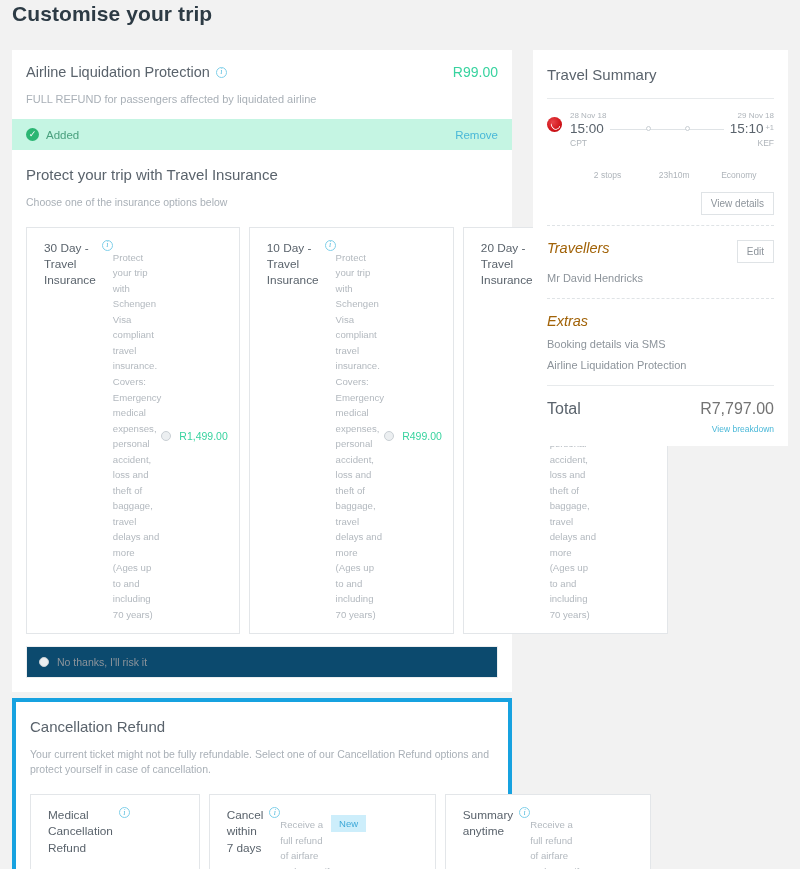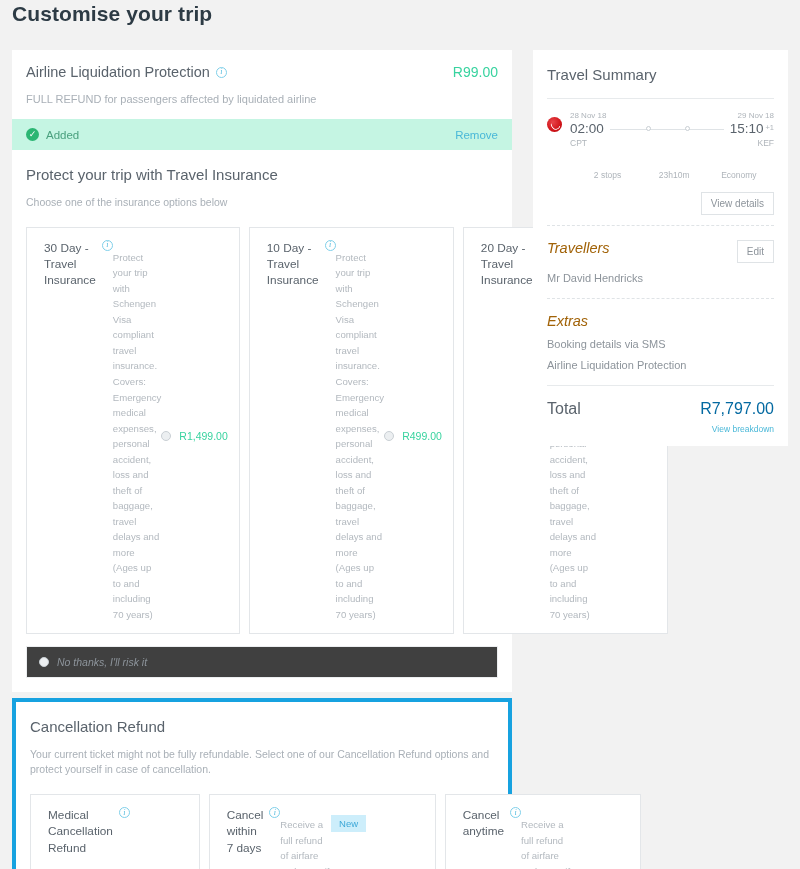--- a/index.html
+++ b/index.html
@@ -78,24 +78,24 @@
 
   .info-icon {
     width: 11px; height: 11px; border-radius: 50%;
     border: 1px solid #7fd0ea; color: #4fb9dd;
     font-size: 8px; font-style: italic;
     display: inline-flex; align-items: center; justify-content: center;
     line-height: 1; flex: none; font-family: "Liberation Serif", serif;
   }
 
   .nothanks {
-    background: #404040; border: 1px solid #eceef0;
+    background: #0c4a6e; border: 1px solid #eceef0;
     margin: 12px 0 0 0; padding: 9px 12px;
     display: flex; align-items: center; gap: 8px;
-    font-size: 10.5px; color: #8d949b; cursor: pointer; font-style: italic;
+    font-size: 10.5px; color: #8d949b; cursor: pointer;
   }
   .sec-pad-bottom { padding-bottom: 14px; }
 
   
   .cancel-block {
     border: 4px solid #17a2e0;
     background: #fff;
     margin-top: 6px;
   }
   .cancel-inner { padding: 16px 14px 14px 14px; }
@@ -151,21 +151,21 @@
   }
 
   .sum-block { padding: 14px 14px 14px 14px; }
   .sum-block-head { display: flex; justify-content: space-between; align-items: flex-start; }
   .sum-h { font-size: 14.5px; color: #a16207; font-style: italic; }
   .sum-li { font-size: 11px; color: #8d949b; margin-top: 9px; }
 
   .total-block { padding: 14px 14px 12px 14px; }
   .total-row { display: flex; justify-content: space-between; align-items: flex-start; }
   .total-label { font-size: 16px; color: #5a636c; }
-  .total-value { font-size: 16px; color: #0369a1; }
+  .total-value { font-size: 16px; color: #737373; }
   .breakdown { text-align: right; font-size: 8.5px; color: #4ab8d8; margin-top: 6px; cursor: pointer; }
 </style>
 </head>
 <body>
 
 <div class="page">
 
   <div class="page-title">Customise your trip</div>
 
   <div class="left-col">
@@ -266,21 +266,21 @@
             <span class="badge-new">New</span>
             <div class="opt-spacer"></div>
             <div class="opt-price-row">
               <span class="radio"></span>
               <span class="opt-price">R400.00</span>
             </div>
           </div>
 
           <div class="opt-card">
             <div class="opt-head">
-              <div class="opt-name">Cancel anytime</div>
+              <div class="opt-name">Summary anytime</div>
               <span class="info-icon">i</span>
             </div>
             <div class="opt-desc">Receive a full refund of airfare and taxes if you request a flight cancellation for any reason, up to 48 hours prior to departure</div>
             <div class="opt-spacer"></div>
             <div class="opt-price-row">
               <span class="radio"></span>
               <span class="opt-price">R700.00</span>
             </div>
           </div>
         </div>
@@ -302,21 +302,21 @@
 
       <div class="flight">
         <div class="flight-row">
           <span class="airline-logo"></span>
           <div class="flight-mid">
             <div class="fl-line1">
               <span>28 Nov 18</span>
               <span>29 Nov 18</span>
             </div>
             <div class="fl-line2">
-              <span>02:00</span>
+              <span>15:00</span>
               <span class="fl-bar">
                 <span class="fl-stop" style="left:32%"></span>
                 <span class="fl-stop" style="left:66%"></span>
               </span>
               <span class="fl-arrive">
                 <span>15:10</span>
                 <span class="plus1">+1</span>
               </span>
             </div>
             <div class="fl-line3">

